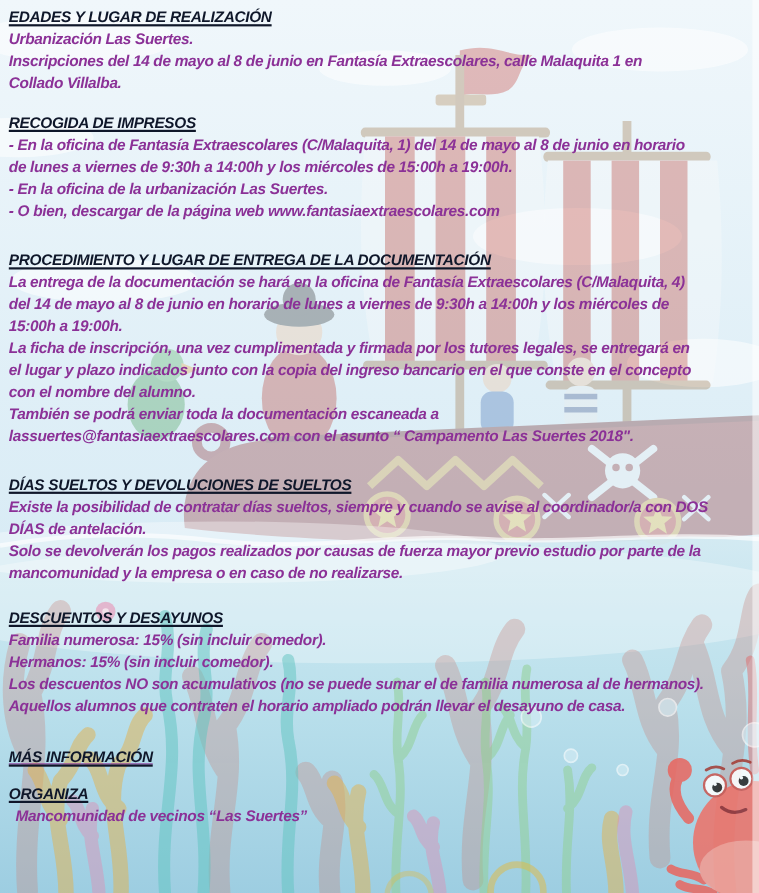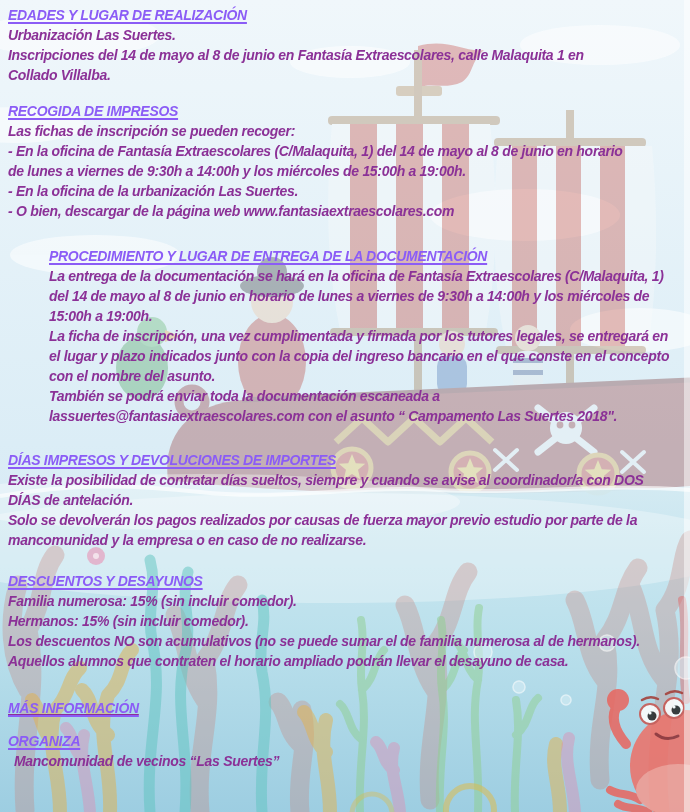--- a/index.html
+++ b/index.html
@@ -19,27 +19,27 @@
     padding: 5px 4px 0 8px;
     font-style: italic;
     font-weight: bold;
     font-size: 14px;
     line-height: 20px;
     letter-spacing: -0.3px;
     color: #8b3197;
   }
   .sec { margin: 0; padding: 0; }
   .sec-recogida      { margin-top: 16px; }
-  .sec-procedimiento { margin-top: 25px; margin-left: 41px; }
+  .sec-procedimiento { margin-top: 25px; }
   .sec-dias          { margin-top: 24px; }
   .sec-descuentos    { margin-top: 21px; }
   .sec-masinfo       { margin-top: 27px; text-decoration: underline; }
   .sec-organiza      { margin-top: 13px; }
   .heading {
-    color: #8b5cf6;
+    color: #0f172a;
     text-decoration: underline;
     text-decoration-thickness: 1.5px;
     text-underline-offset: 2px;
     white-space: nowrap;
     height: 20px;
   }
   .line { white-space: nowrap; height: 20px; }
   .sec-organiza .line { padding-left: 6px; }
 </style>
 </head>
@@ -217,41 +217,40 @@
 
   <section class="sec sec-edades">
     <div class="heading">EDADES Y LUGAR DE REALIZACIÓN</div>
     <div class="line">Urbanización Las Suertes.</div>
     <div class="line">Inscripciones del 14 de mayo al 8 de junio en Fantasía Extraescolares, calle Malaquita 1 en</div>
     <div class="line">Collado Villalba.</div>
   </section>
 
   <section class="sec sec-recogida">
     <div class="heading">RECOGIDA DE IMPRESOS</div>
-    <div class="line">Las fichas de inscripción se pueden recoger:</div>
     <div class="line">- En la oficina de Fantasía Extraescolares (C/Malaquita, 1) del 14 de mayo al 8 de junio en horario</div>
     <div class="line">de lunes a viernes de 9:30h a 14:00h y los miércoles de 15:00h a 19:00h.</div>
     <div class="line">- En la oficina de la urbanización Las Suertes.</div>
     <div class="line">- O bien, descargar de la página web www.fantasiaextraescolares.com</div>
   </section>
 
   <section class="sec sec-procedimiento">
     <div class="heading">PROCEDIMIENTO Y LUGAR DE ENTREGA DE LA DOCUMENTACIÓN</div>
-    <div class="line">La entrega de la documentación se hará en la oficina de Fantasía Extraescolares (C/Malaquita, 1)</div>
+    <div class="line">La entrega de la documentación se hará en la oficina de Fantasía Extraescolares (C/Malaquita, 4)</div>
     <div class="line">del 14 de mayo al 8 de junio en horario de lunes a viernes de 9:30h a 14:00h y los miércoles de</div>
     <div class="line">15:00h a 19:00h.</div>
     <div class="line">La ficha de inscripción, una vez cumplimentada y firmada por los tutores legales, se entregará en</div>
     <div class="line">el lugar y plazo indicados junto con la copia del ingreso bancario en el que conste en el concepto</div>
-    <div class="line">con el nombre del asunto.</div>
+    <div class="line">con el nombre del alumno.</div>
     <div class="line">También se podrá enviar toda la documentación escaneada a</div>
     <div class="line">lassuertes@fantasiaextraescolares.com con el asunto “ Campamento Las Suertes 2018".</div>
   </section>
 
   <section class="sec sec-dias">
-    <div class="heading">DÍAS IMPRESOS Y DEVOLUCIONES DE IMPORTES</div>
+    <div class="heading">DÍAS SUELTOS Y DEVOLUCIONES DE SUELTOS</div>
     <div class="line">Existe la posibilidad de contratar días sueltos, siempre y cuando se avise al coordinador/a con DOS</div>
     <div class="line">DÍAS de antelación.</div>
     <div class="line">Solo se devolverán los pagos realizados por causas de fuerza mayor previo estudio por parte de la</div>
     <div class="line">mancomunidad y la empresa o en caso de no realizarse.</div>
   </section>
 
   <section class="sec sec-descuentos">
     <div class="heading">DESCUENTOS Y DESAYUNOS</div>
     <div class="line">Familia numerosa: 15% (sin incluir comedor).</div>
     <div class="line">Hermanos: 15% (sin incluir comedor).</div>

